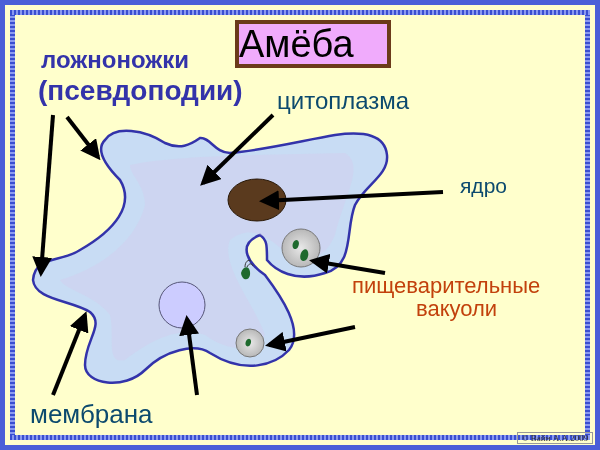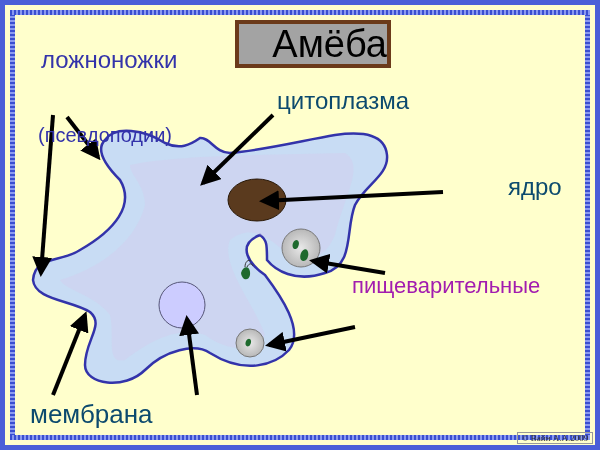--- a/index.html
+++ b/index.html
@@ -16,28 +16,28 @@
     border:5px solid transparent;
     background:
       repeating-linear-gradient(90deg, #3a4fd0 0 2px, #8a9af0 2px 4px) top/100% 5px no-repeat,
       repeating-linear-gradient(90deg, #3a4fd0 0 2px, #8a9af0 2px 4px) bottom/100% 5px no-repeat,
       repeating-linear-gradient(0deg, #3a4fd0 0 2px, #8a9af0 2px 4px) left/5px 100% no-repeat,
       repeating-linear-gradient(0deg, #3a4fd0 0 2px, #8a9af0 2px 4px) right/5px 100% no-repeat;
     box-sizing:border-box;
   }
   .title-box {
     position:absolute; left:230px; top:15px; width:156px; height:48px;
-    background:#a3a3a3; border:4px solid #6b3a1a; box-sizing:border-box;
-    display:flex; align-items:center; justify-content:flex-end;
+    background:#f0abfc; border:4px solid #6b3a1a; box-sizing:border-box;
+    display:flex; align-items:center; justify-content:flex-start;
     font-family:"Liberation Sans", sans-serif; font-size:38px; color:#000;
   }
   .lbl { position:absolute; font-family:"Liberation Sans", sans-serif; white-space:nowrap; line-height:1; }
-  .blue { color:#3333aa; }
+  .blue { color:#3333aa;font-weight:bold; }
   .red { color:#0c4a6e; }
-  .green { color:#a21caf; }
+  .green { color:#c2410c; }
   svg.diagram { position:absolute; left:0; top:0; }
   .watermark { position:absolute; left:462px; top:397px; font-family:"Liberation Sans", sans-serif;
     font-size:22px; color:#555; opacity:0.8; }
   .copyright { position:absolute; left:512px; top:427px; width:76px; height:12px;
     border:1px solid #999; font-family:"Liberation Serif", serif; font-size:9px;
     color:#333; display:flex; align-items:center; justify-content:center; box-sizing:border-box; }
 </style>
 </head>
 <body>
 
@@ -109,20 +109,21 @@
       <line x1="48" y1="390" x2="80" y2="310"></line>
       <line x1="192" y1="390" x2="182" y2="314"></line>
     </g>
   </svg>
 
   <div class="title-box">
     <span>Амёба</span>
   </div>
 
   <div class="lbl blue" style="left:36px;top:43px;font-size:24px;">ложноножки</div>
-  <div class="lbl blue" style="left:33px;top:72px;font-size:20px;margin-top:48px;">(псевдоподии)</div>
+  <div class="lbl blue" style="left:33px;top:72px;font-size:28px;">(псевдоподии)</div>
   <div class="lbl red" style="left:272px;top:84px;font-size:24px;">цитоплазма</div>
-  <div class="lbl red" style="left:455px;top:170px;font-size:24px;margin-left:48px;">ядро</div>
+  <div class="lbl red" style="left:455px;top:170px;font-size:21px;">ядро</div>
   <div class="lbl green" style="left:347px;top:270px;font-size:22px;">пищеварительные</div>
+  <div class="lbl green" style="left:411px;top:293px;font-size:22px;">вакуоли</div>
   <div class="lbl red" style="left:25px;top:396px;font-size:26px;">мембрана</div>
 
   <div class="copyright">© Вайн А.А.2009</div>
 </div>
 
 </body></html>

